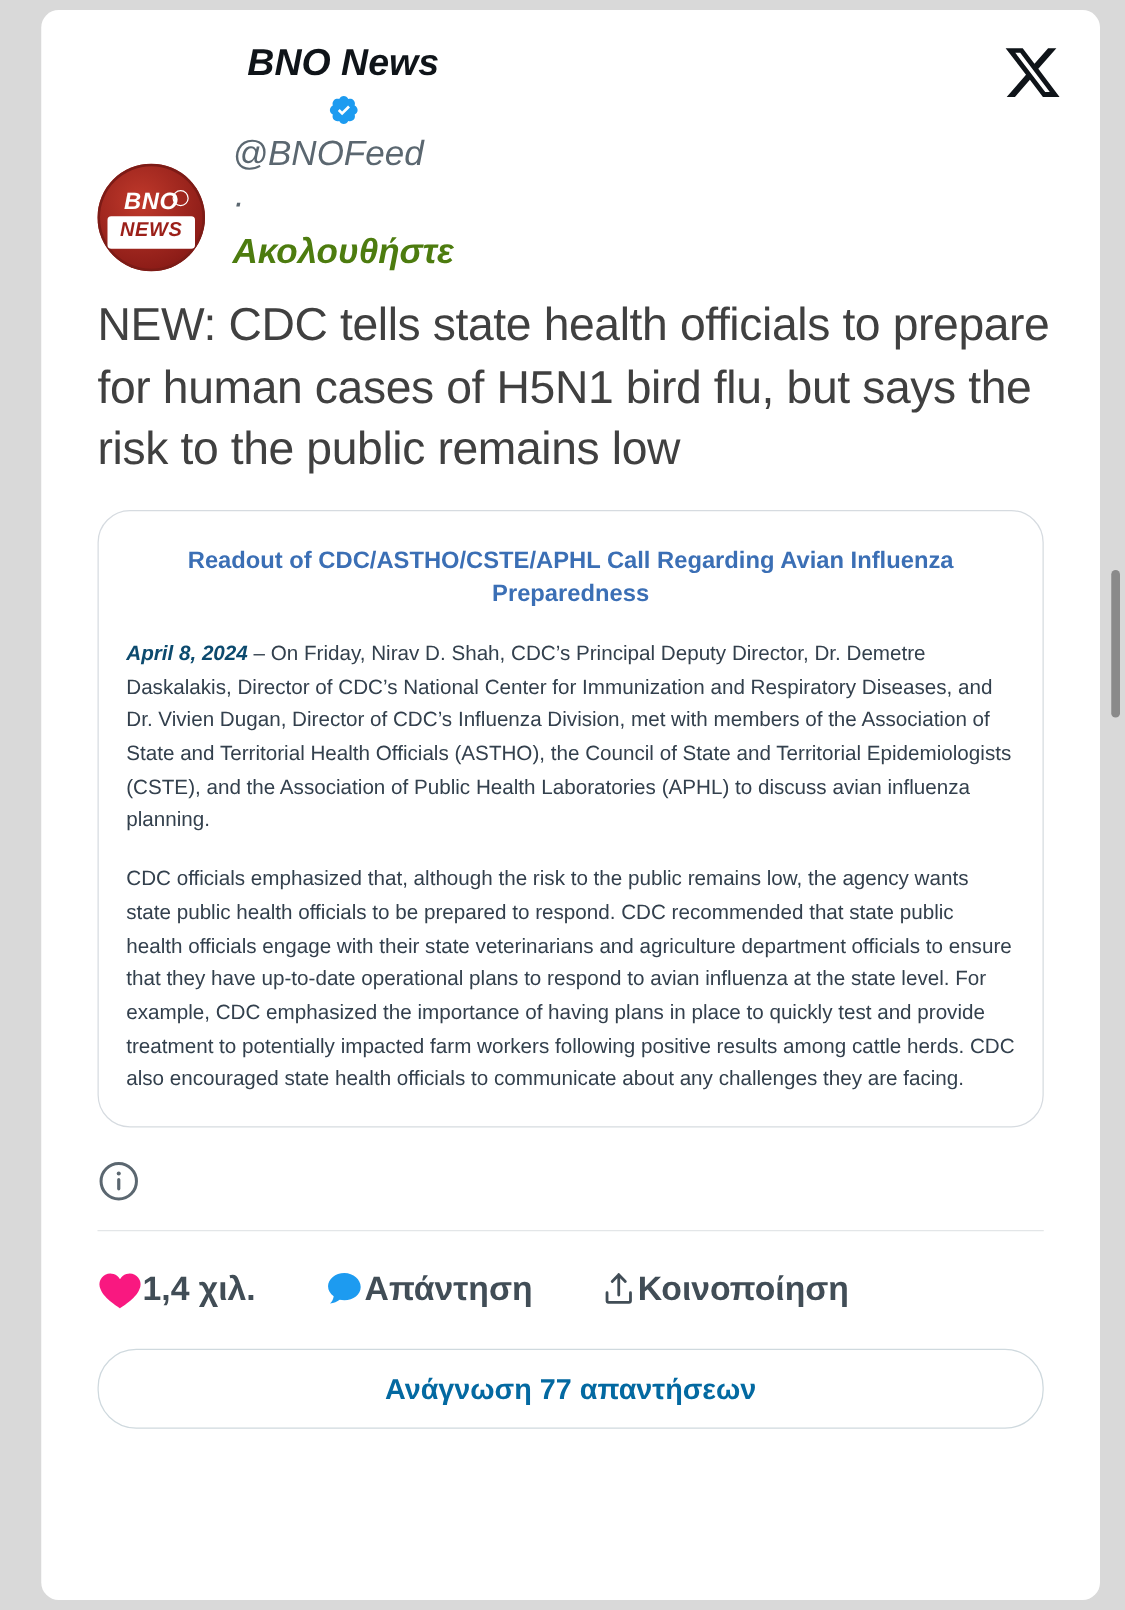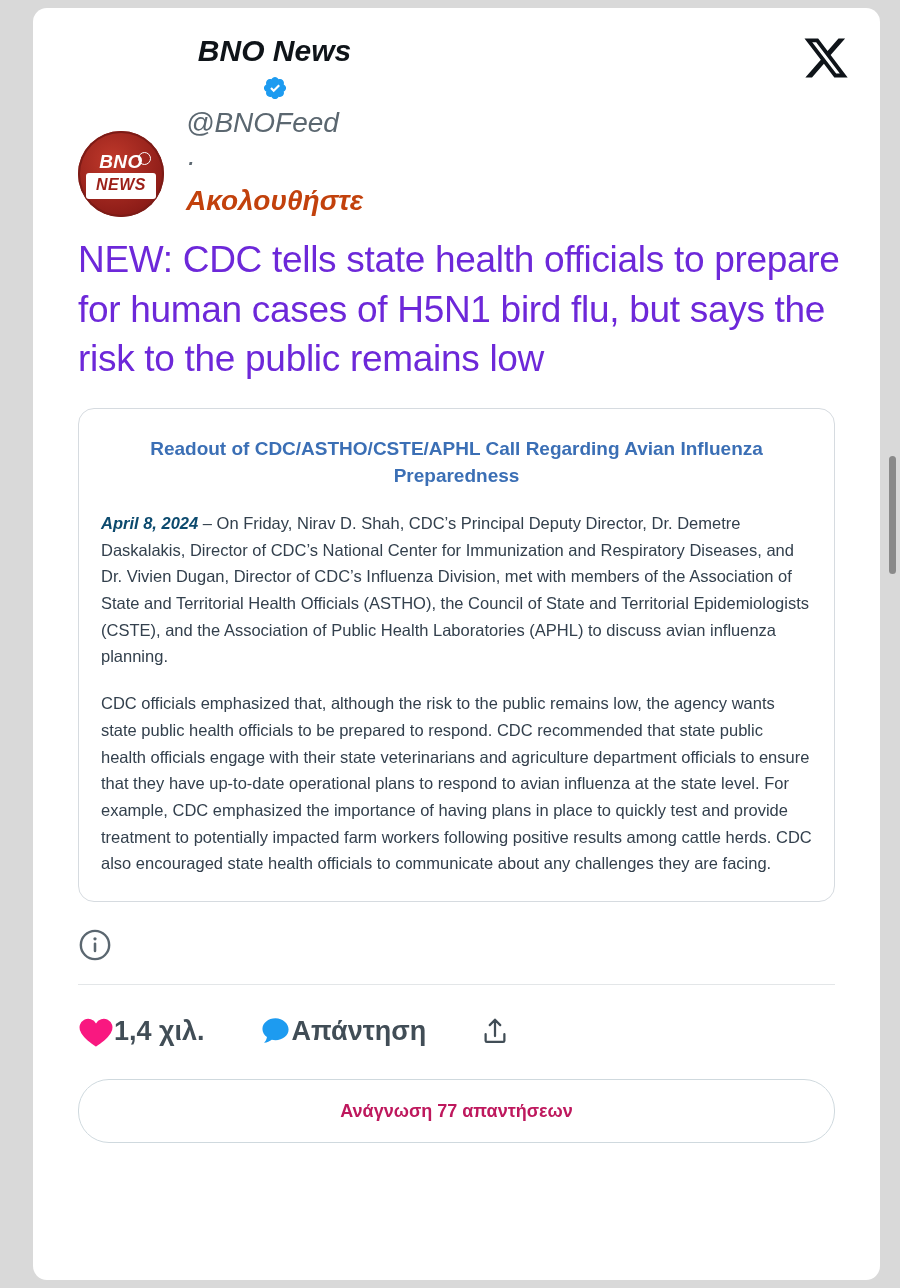--- a/index.html
+++ b/index.html
@@ -119,43 +119,43 @@
     margin-top: 6px;
     font-size: 28px;
     color: #5b6770;
     display: flex;
     align-items: baseline;
     gap: 7px;
     flex-direction: column;
   }
   .handleline .dot { color: #5b6770; }
   .follow {
-    color: #c2410c;
+    color: #4d7c0f;
     font-weight: bold;
   }
   .xlogo {
     position: absolute;
     right: 30px;
     top: 26px;
     width: 48px;
     height: 48px;
   }
   
   .tweettext {
     margin: 18px 40px 0 45px;
     font-size: 37px;
     line-height: 1.34;
-    color: #6d28d9;
+    color: #404040;
     letter-spacing: -0.3px;
   }
   
   .embed {
     margin: 24px 45px 0 45px;
     border: 1px solid #d6dbe0;
-    border-radius: 16px;
+    border-radius: 26px;
     padding: 26px 22px 24px 22px;
     box-sizing: border-box;
   }
   .embed-title {
     color: #3b6fb5;
     font-weight: bold;
     font-size: 19px;
     text-align: center;
     line-height: 1.45;
     margin-bottom: 20px;
@@ -208,22 +208,22 @@
   .share { width: 30px; height: 34px; }
   
   .readbtn {
     margin: 2px 45px 0 45px;
     height: 62px;
     border: 1px solid #cfd9de;
     border-radius: 31px;
     display: flex;
     align-items: center;
     justify-content: center;
-    color: #be185d;
-    font-size: 18px;
+    color: #0369a1;
+    font-size: 23px;
     font-weight: bold;
   }
   
   .scrollbar {
     position: absolute;
     right: 4px;
     top: 456px;
     width: 7px;
     height: 118px;
     background: #8a8a8a;
@@ -304,20 +304,21 @@
             </svg>
         </span>
         <span>Απάντηση</span>
       </div>
       <div class="action">
         <span class="share">
           <svg viewBox="0 0 24 24" width="30" height="34">
               <path fill="none" stroke="#414d56" stroke-width="1.8" stroke-linecap="round" stroke-linejoin="round" d="M12 3v13M12 3l-4.2 4.3M12 3l4.2 4.3M4.5 14.5v5.2a1 1 0 0 0 1 1h13a1 1 0 0 0 1-1v-5.2"></path>
             </svg>
         </span>
+        <span>Κοινοποίηση</span>
       </div>
     </div>
 
     <div class="readbtn">Ανάγνωση 77 απαντήσεων</div>
   </div>
 
   <div class="scrollbar"></div>
 </div>
 
 </body></html>

